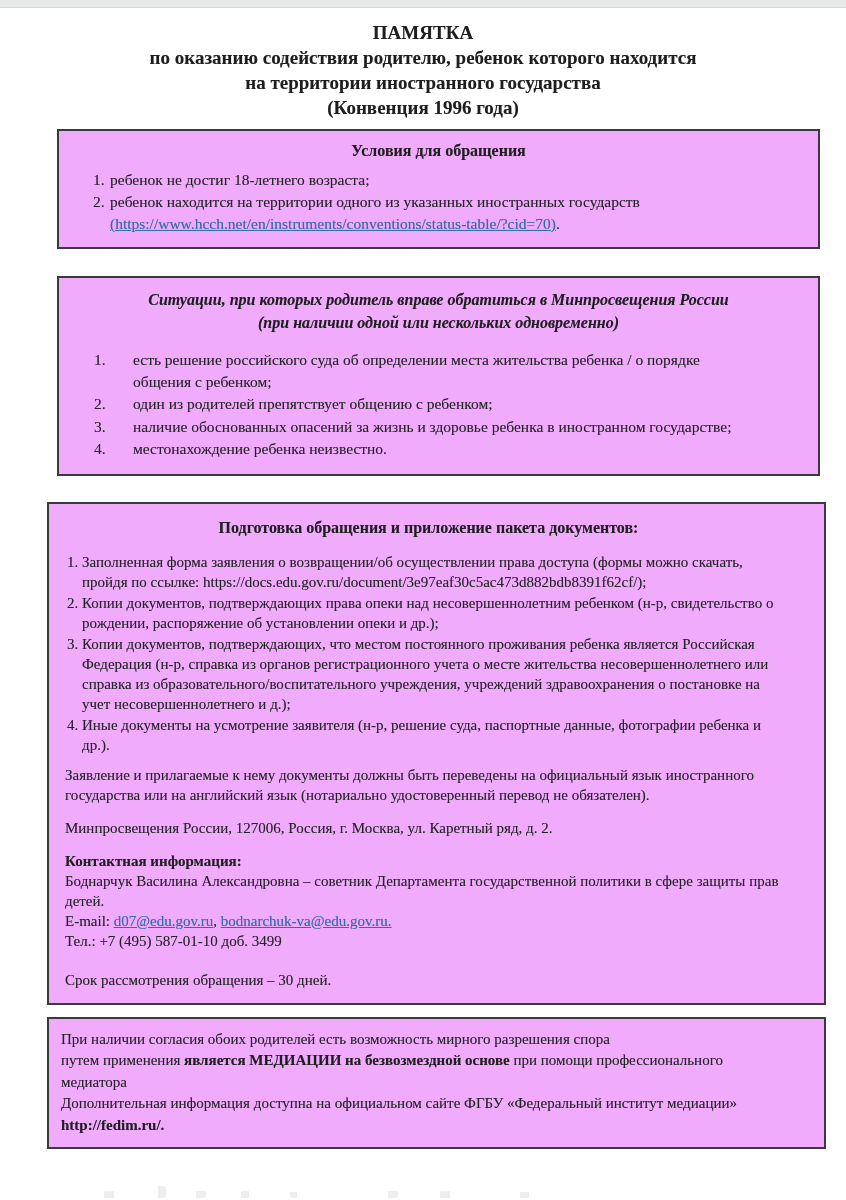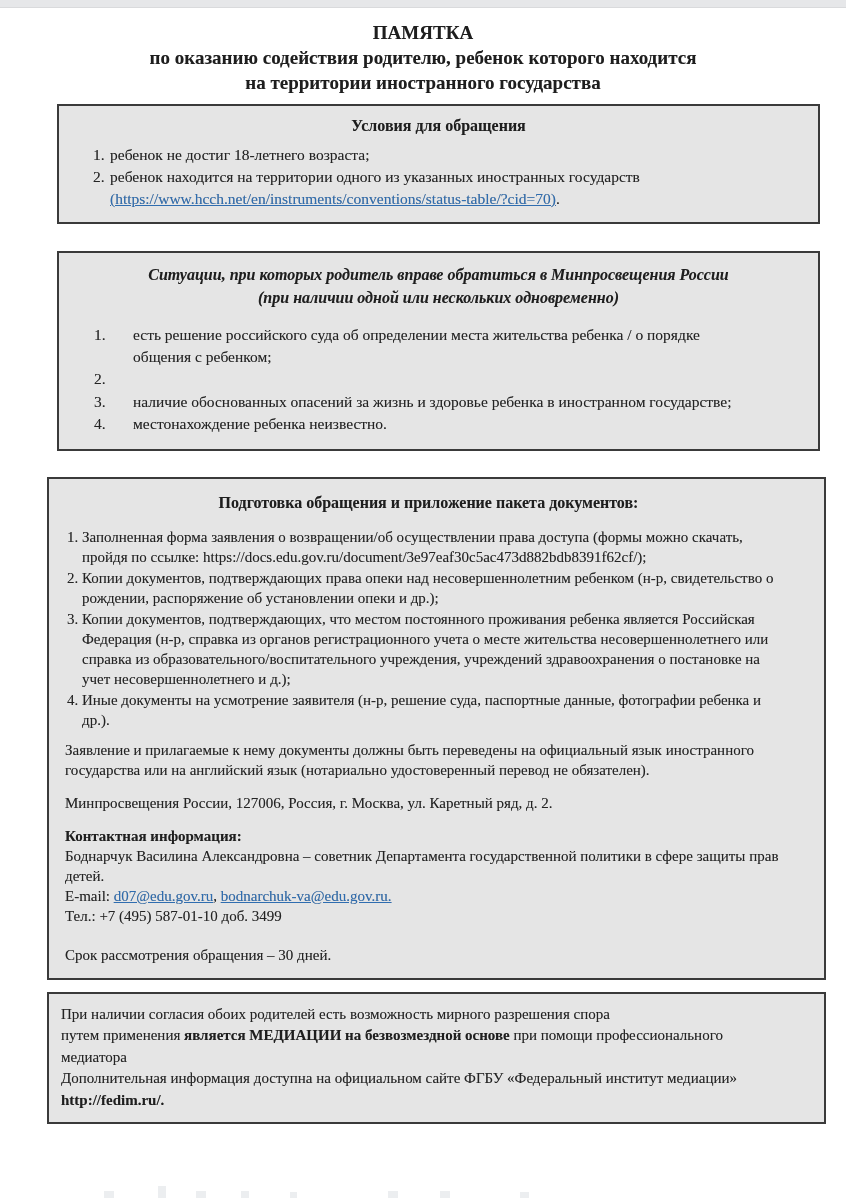--- a/index.html
+++ b/index.html
@@ -29,21 +29,21 @@
     text-align: center;
     font-weight: bold;
     font-size: 19px;
     line-height: 25px;
     color: #1e1e1e;
   }
   
   .box {
     border: 2px solid #3a3a3a;
     box-sizing: border-box;
-    background: #e5e5e5;
+    background: #f0abfc;
   }
   .box-header {
     text-align: center;
     font-weight: bold;
     font-size: 16px;
     line-height: 23px;
     color: #1e1e1e;
   }
   .li { display: flex; align-items: flex-start; }
   .li .num { flex: 0 0 auto; }
@@ -110,20 +110,21 @@
 </style>
 </head>
 <body>
 
 <div class="scan-top-bar"></div>
 
 <div class="title-block">
   <div>ПАМЯТКА</div>
   <div>по оказанию содействия родителю, ребенок которого находится</div>
   <div>на территории иностранного государства</div>
+  <div>(Конвенция 1996 года)</div>
 </div>
 
 <div class="box" id="conditions-box">
   <div class="box-header">Условия для обращения</div>
   <div class="li">
     <span class="num">1.</span>
     <span class="txt">ребенок не достиг 18-летнего возраста;</span>
   </div>
   <div class="li">
     <span class="num">2.</span>
@@ -135,20 +136,21 @@
   <div class="box-header">
     <div>Ситуации, при которых родитель вправе обратиться в Минпросвещения России</div>
     <div>(при наличии одной или нескольких одновременно)</div>
   </div>
   <div class="li">
     <span class="num">1.</span>
     <span class="txt">есть решение российского суда об определении места жительства ребенка / о порядке общения с ребенком;</span>
   </div>
   <div class="li">
     <span class="num">2.</span>
+    <span class="txt">один из родителей препятствует общению с ребенком;</span>
   </div>
   <div class="li">
     <span class="num">3.</span>
     <span class="txt">наличие обоснованных опасений за жизнь и здоровье ребенка в иностранном государстве;</span>
   </div>
   <div class="li">
     <span class="num">4.</span>
     <span class="txt">местонахождение ребенка неизвестно.</span>
   </div>
 </div>

